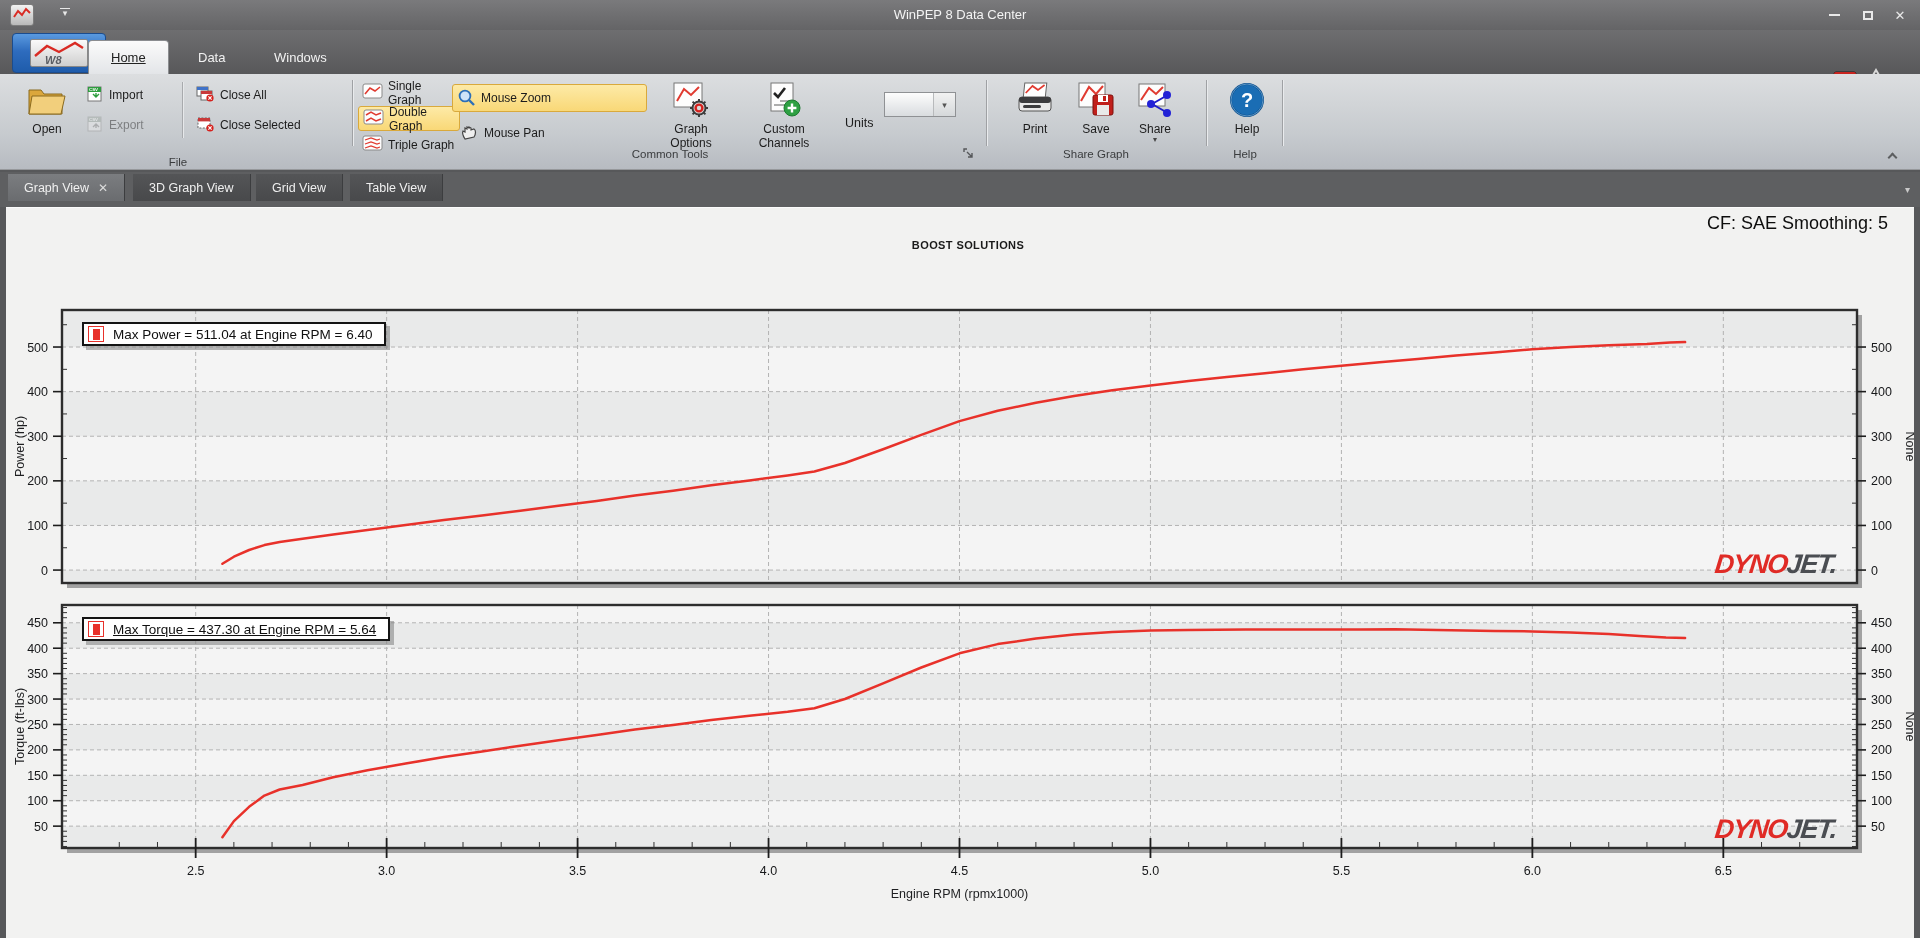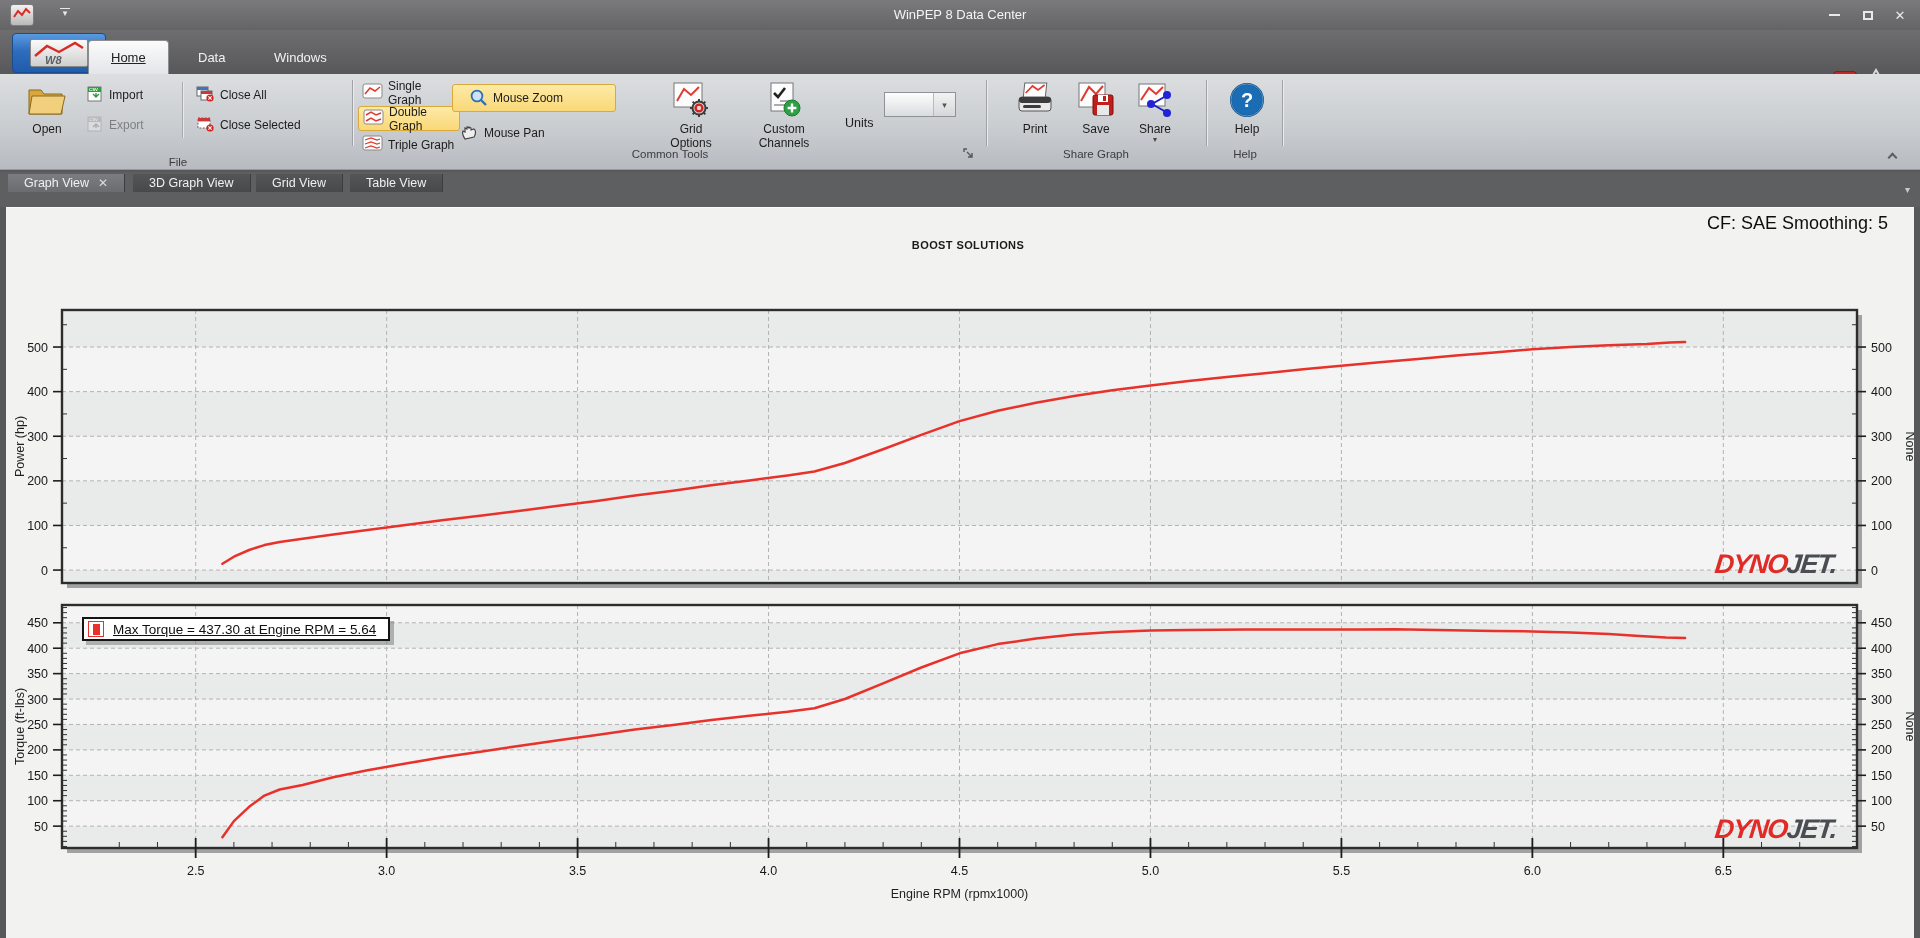--- a/index.html
+++ b/index.html
@@ -54,21 +54,21 @@
   #units-select .val { flex:1; }
   #units-select .dd { width:22px; border-left:1px solid #b8babc; display:flex; align-items:center; justify-content:center;
     color:#555; font-size:9px; background:linear-gradient(#f2f2f2,#d5d8da); }
   #launcher { position:absolute; left:962px; top:72px; width:13px; height:13px; }
   #ribbon-collapse { position:absolute; left:1886px; top:78px; width:12px; height:8px; }
   #ribbon-collapse i { display:block; width:7px; height:7px; border-top:2px solid #5c5e60; border-left:2px solid #5c5e60;
     transform:rotate(45deg); margin:2px auto; }
 
   
   #docstrip { position:absolute; left:0; top:172px; width:1920px; height:35px; background:#5e5f61; }
-  .doc-tab { position:absolute; top:2px; height:18px; display:flex; align-items:center; gap:9px;
+  .doc-tab { position:absolute; top:2px; height:27px; display:flex; align-items:center; gap:9px;
     padding:0 16px; font-size:12.5px; color:#f0f0f0; background:linear-gradient(#545557,#48494b);
     border-right:1px solid #3c3d3f; cursor:default; }
   .doc-tab.active { background:linear-gradient(#7b7d80,#6a6c6f); }
   .doc-tab .x { font-size:12px; color:#dcdcdc; }
   #doc-tab-0 { left:8px; } #doc-tab-1 { left:133px; } #doc-tab-2 { left:256px; } #doc-tab-3 { left:350px; }
   #tablist-dd { position:absolute; right:10px; top:12px; color:#c9c9c9; font-size:10px; }
 
   
   #panel { position:absolute; left:6px; top:207px; width:1908px; height:731px; background:#f2f2f1;
     border-top:1px solid #fbfbfb; overflow:hidden; }
@@ -222,21 +222,21 @@
       <svg width="21" height="16" viewBox="0 0 21 16">
           <rect x="1" y="1" width="19" height="14" rx="2" fill="#fdfdfd" stroke="#8a8a8a"></rect>
           <polyline points="3,5 9,3 15,5 18,4" fill="none" stroke="#e03a30" stroke-width="1.3"></polyline>
           <polyline points="3,9 9,7 15,9 18,8" fill="none" stroke="#e03a30" stroke-width="1.3"></polyline>
           <polyline points="3,13 9,11 15,13 18,12" fill="none" stroke="#e03a30" stroke-width="1.3"></polyline>
         </svg>
     </span>
     <span>Triple Graph</span>
   </div>
 
-  <div class="small-btn hl" style="left:452px; top:10px; width:164px; height:28px; padding:0 16px;">
+  <div class="small-btn hl" style="left:452px; top:10px; width:195px; height:28px; padding:0 4px;">
     <span>
       <svg width="19" height="18" viewBox="0 0 19 18">
           <circle cx="8" cy="8" r="5.4" fill="#cfe3f7" stroke="#2d6fb8" stroke-width="1.8"></circle>
           <line x1="12" y1="12" x2="17" y2="17" stroke="#2d6fb8" stroke-width="2.4"></line>
         </svg>
     </span>
     <span>Mouse Zoom</span>
   </div>
   <div class="small-btn" style="left:452px; top:45px; width:172px; height:28px; padding:0 8px;">
     <span>
@@ -255,21 +255,21 @@
           <g stroke="#3c3c3c" stroke-width="2">
             <line x1="28" y1="18" x2="28" y2="36"></line>
             <line x1="19" y1="27" x2="37" y2="27"></line>
             <line x1="21.6" y1="20.6" x2="34.4" y2="33.4"></line>
             <line x1="34.4" y1="20.6" x2="21.6" y2="33.4"></line>
           </g>
           <circle cx="28" cy="27" r="6.5" fill="#d9d9d9" stroke="#3c3c3c" stroke-width="2"></circle>
           <circle cx="28" cy="27" r="3.4" fill="none" stroke="#d6201c" stroke-width="2.4"></circle>
         </svg>
     </span>
-    <span>Grid</span>
+    <span>Graph</span>
     <span>Options</span>
   </div>
   <div class="big-btn" style="left:740px; width:88px;">
     <span class="ic">
       <svg width="38" height="38" viewBox="0 0 38 38">
           <rect x="6" y="2" width="22" height="28" fill="#fdfdfd" stroke="#777"></rect>
           <path d="M9 12 l4 4 7-9" fill="none" stroke="#222" stroke-width="2.6"></path>
           <line x1="15" y1="20" x2="25" y2="20" stroke="#999" stroke-width="1.6"></line>
           <line x1="9" y1="24" x2="25" y2="24" stroke="#999" stroke-width="1.6"></line>
           <circle cx="27" cy="27" r="8" fill="#2ea043" stroke="#1d7a30"></circle>
@@ -634,20 +634,26 @@
       <text x="577.5851063829789" y="272" text-anchor="middle" class="tick">3.5</text>
       <text x="768.5425531914894" y="272" text-anchor="middle" class="tick">4.0</text>
       <text x="959.5000000000002" y="272" text-anchor="middle" class="tick">4.5</text>
       <text x="1150.457446808511" y="272" text-anchor="middle" class="tick">5.0</text>
       <text x="1341.4148936170213" y="272" text-anchor="middle" class="tick">5.5</text>
       <text x="1532.3723404255322" y="272" text-anchor="middle" class="tick">6.0</text>
       <text x="1723.3297872340427" y="272" text-anchor="middle" class="tick">6.5</text>
       <text x="959.5" y="295" text-anchor="middle" class="axis-label">Engine RPM (rpmx1000)</text>
     </svg>
 
+  <div class="legend" id="legend0">
+    <span class="marker">
+        <i></i>
+      </span>
+    <span>Max Power = 511.04 at Engine RPM = 6.40</span>
+  </div>
   <div class="legend" id="legend1">
     <span class="marker">
         <i></i>
       </span>
     <span>Max Torque = 437.30 at Engine RPM = 5.64</span>
   </div>
 
   <div class="dynojet" id="logo0"><span class="d">DYNO</span><span class="j">JET</span><span class="j">.</span></div>
   <div class="dynojet" id="logo1"><span class="d">DYNO</span><span class="j">JET</span><span class="j">.</span></div>
 </div>

